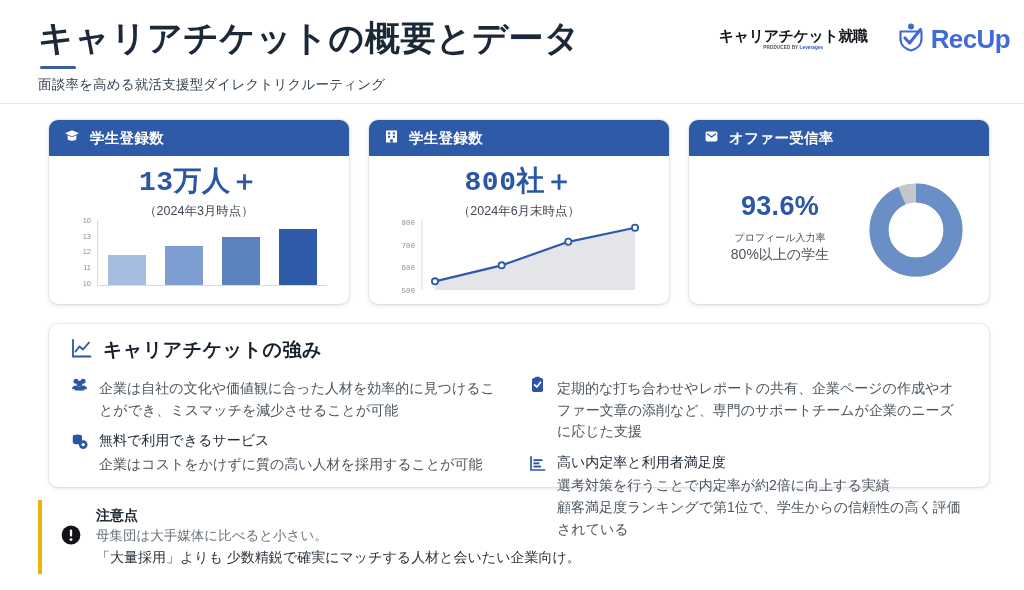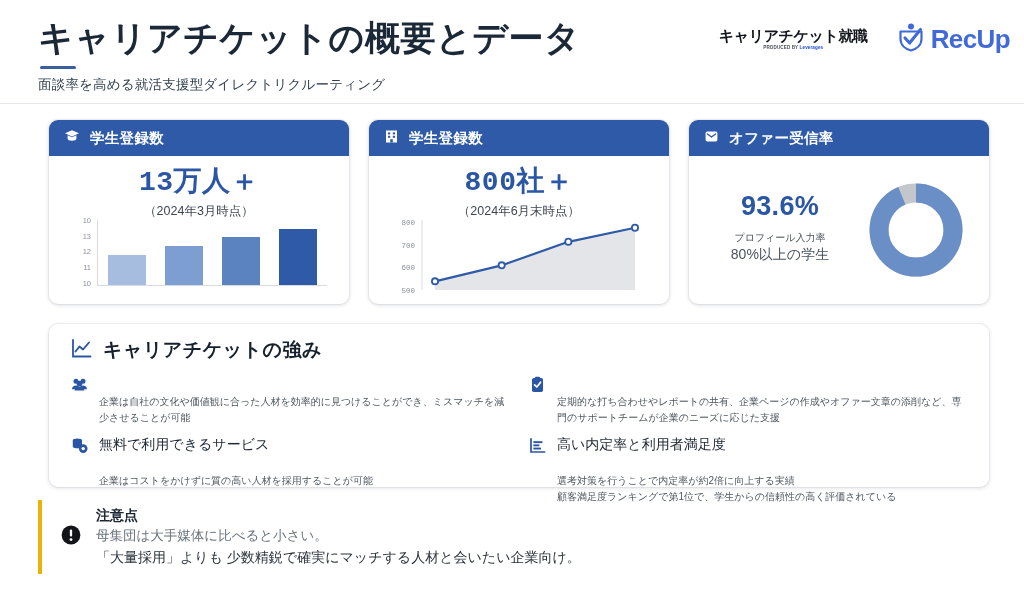--- a/index.html
+++ b/index.html
@@ -106,21 +106,21 @@
     padding: 13px 22px 0 22px;
   }
   .st-head { display: flex; align-items: center; gap: 11px; }
   .st-head .st-title { font-size: 19px; font-weight: 700; color: #16202c; letter-spacing: .5px; }
   .st-cols { display: flex; gap: 20px; margin-top: 11px; }
   .st-col { width: 450px; }
   .st-item { display: flex; gap: 11px; margin-bottom: 10px; }
   .st-ico { width: 17px; flex: 0 0 17px; padding-top: 2px; }
   .st-txt { flex: 1; }
   .st-h { font-size: 14px; color: #1d2733; line-height: 1.3; }
-  .st-d { margin-top: 20px; font-size: 10px; color: #4d565f; line-height: 1.55; }
+  .st-d { margin-top: 4px; font-size: 14px; color: #4d565f; line-height: 1.55; }
 
   
   .caution {
     position: absolute; left: 38px; top: 500px; width: 950px; height: 74px;
     border-left: 4px solid #eab308; padding-left: 18px;
     display: flex; align-items: center; gap: 14px;
   }
   .caution-ico { flex: 0 0 22px; }
   .caution-body { flex: 1; }
   .caution-title { font-size: 14px; font-weight: 700; color: #1d2733; }

